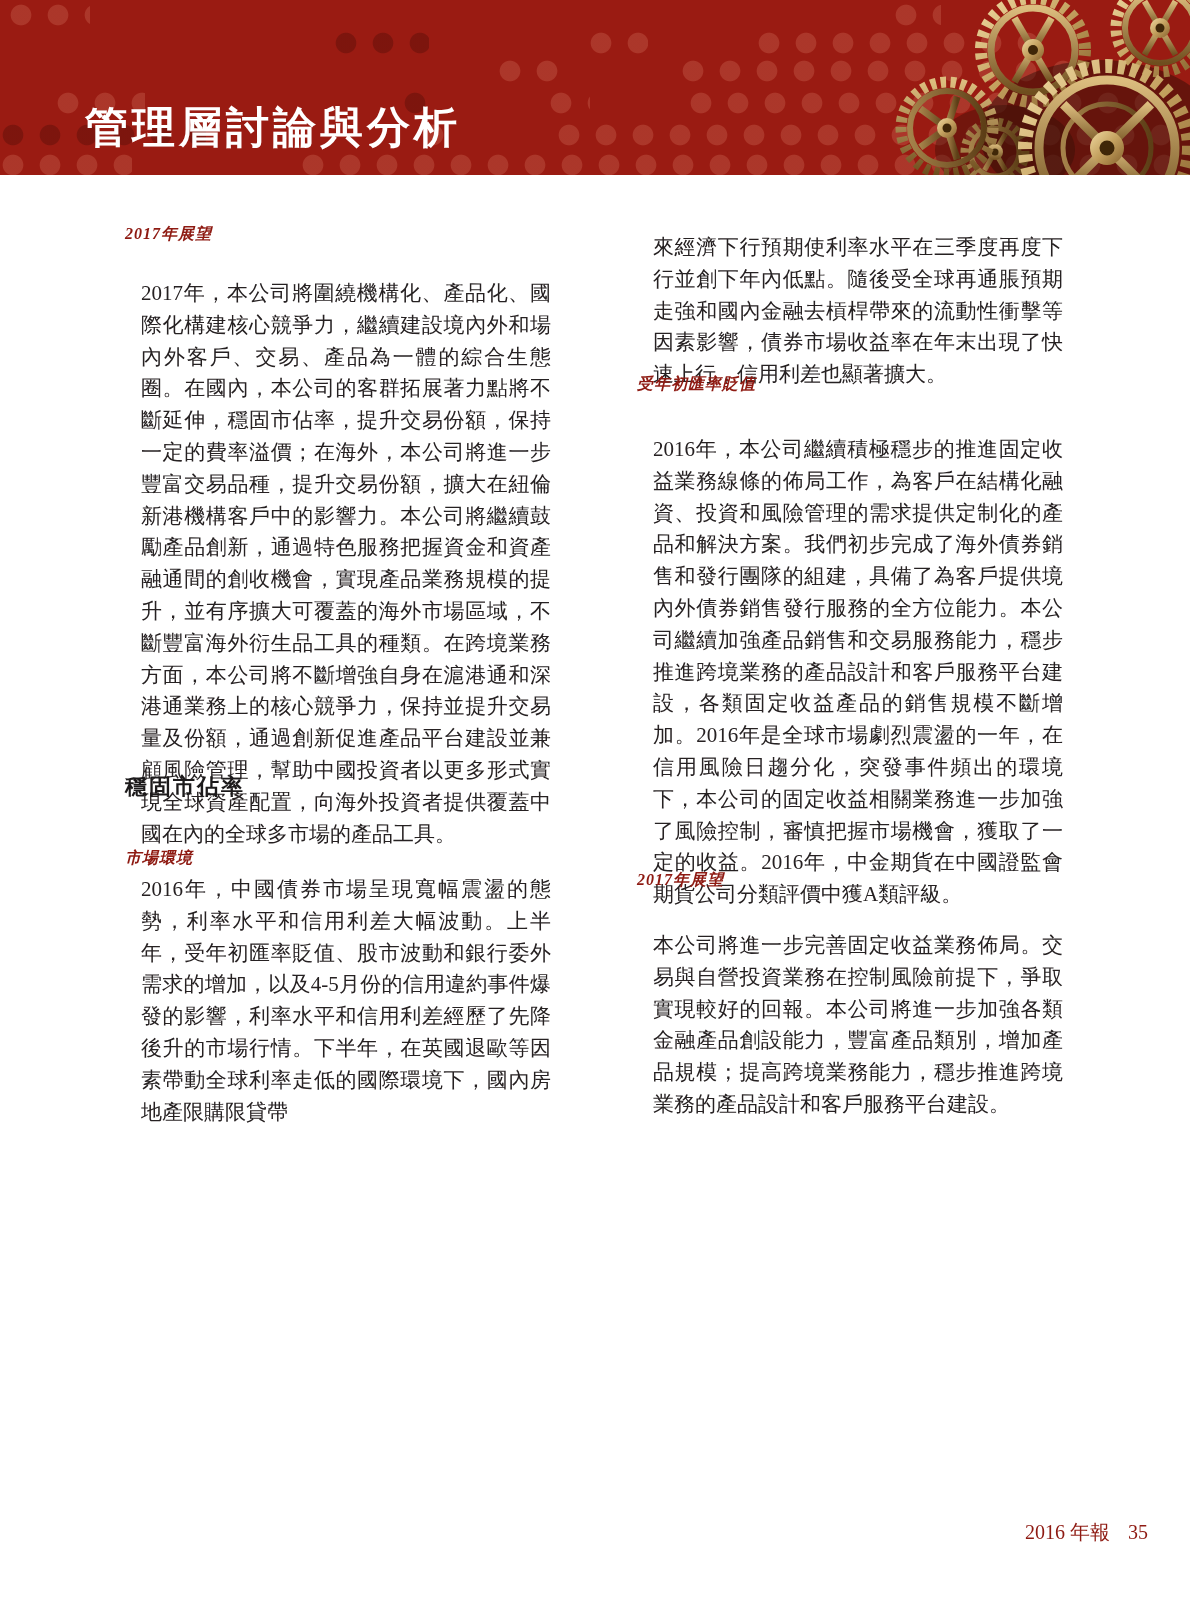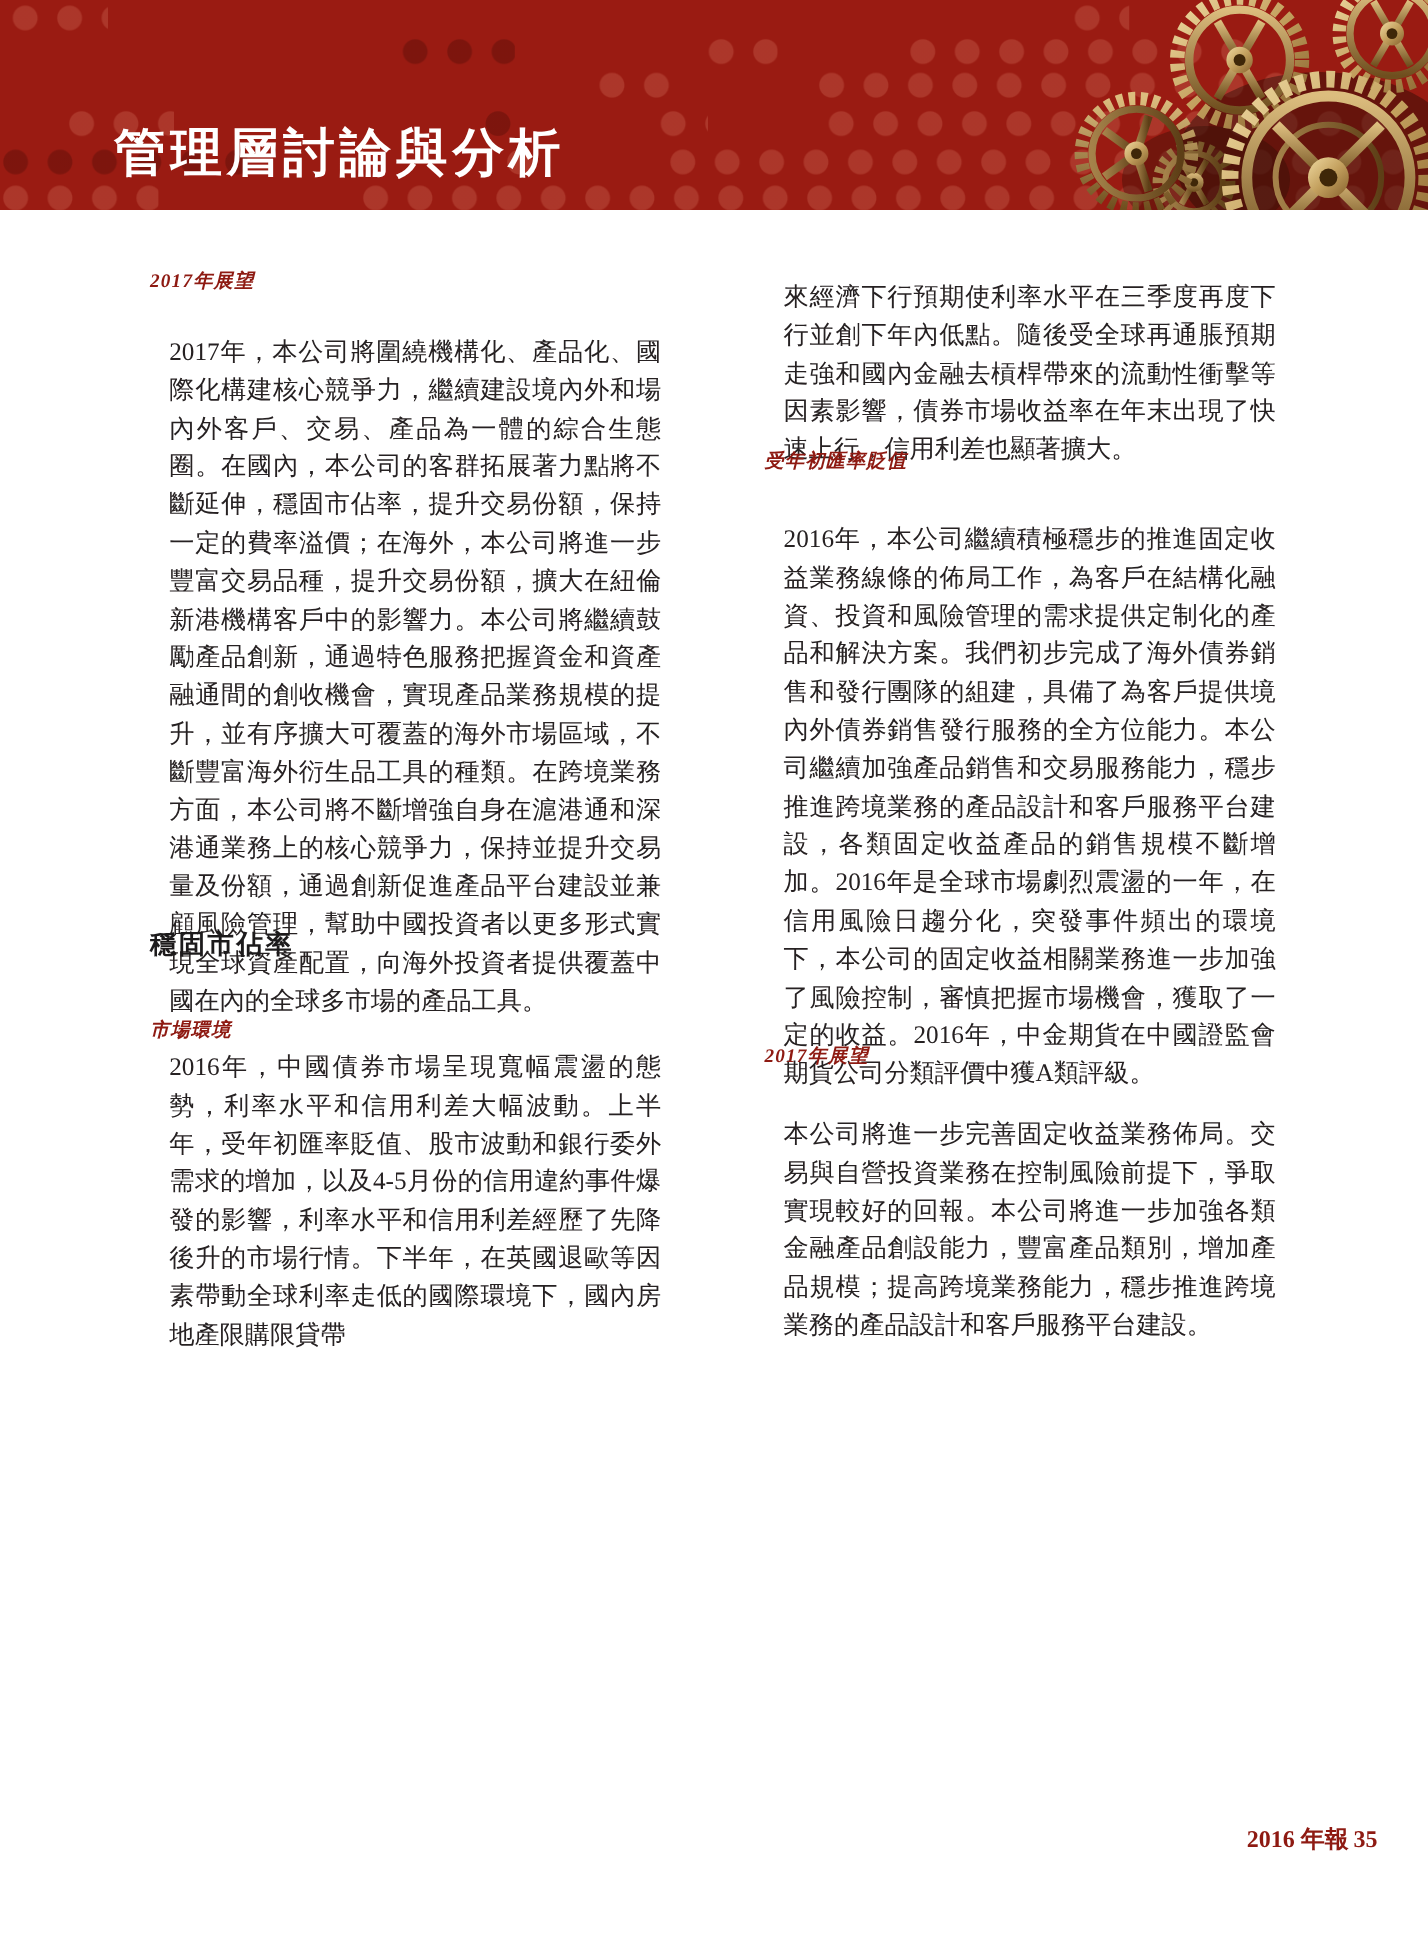--- a/index.html
+++ b/index.html
@@ -15,21 +15,21 @@
     background:#9a1b12; overflow:hidden;
   }
   .dotrow {
     position:absolute; height:26px;
     background-repeat:repeat-x; background-size:37px 26px;
   }
   .dot-l { background-image:radial-gradient(circle 10.5px at 13px 13px, rgba(214,118,96,0.30) 9.8px, rgba(214,118,96,0) 10.8px); }
   .dot-d { background-image:radial-gradient(circle 10.5px at 13px 13px, rgba(66,9,4,0.33) 9.8px, rgba(66,9,4,0) 10.8px); }
 
   #band-title {
-    position:absolute; left:95px; top:99px;
+    position:absolute; left:85px; top:99px;
     font-size:43px; font-weight:bold; color:#ffffff;
     letter-spacing:4px; white-space:nowrap; z-index:3;font-family:Liberation Mono, monospace;
   }
   #gears { position:absolute; right:0; top:0; z-index:2; }
 
   
   .abs { position:absolute; }
   .col { width:442px; }
   .body-p {
     font-size:21px; line-height:31.8px; color:#262122;
@@ -40,22 +40,22 @@
     color:#8e1a12; margin:0; letter-spacing:1px;
   }
   .h-black {
     font-size:22px; font-weight:bold; color:#1c1a1b;
     margin:0; letter-spacing:2px;
   }
 
   
   #footer {
     position:absolute; top:1519px; right:42px;
-    display:flex; align-items:baseline; gap:4px;
-    color:#8e1a12; font-weight:bold; font-size:20px; z-index:1;
+    display:flex; align-items:baseline; gap:18px;
+    color:#8e1a12; font-weight:normal; font-size:20px; z-index:1;
   }
 </style>
 </head>
 <body>
 
 <div id="page">
 
   <div id="band">
 
     <div class="dotrow dot-l" style="top:2px;   left:8px;   width:82px;"></div>

